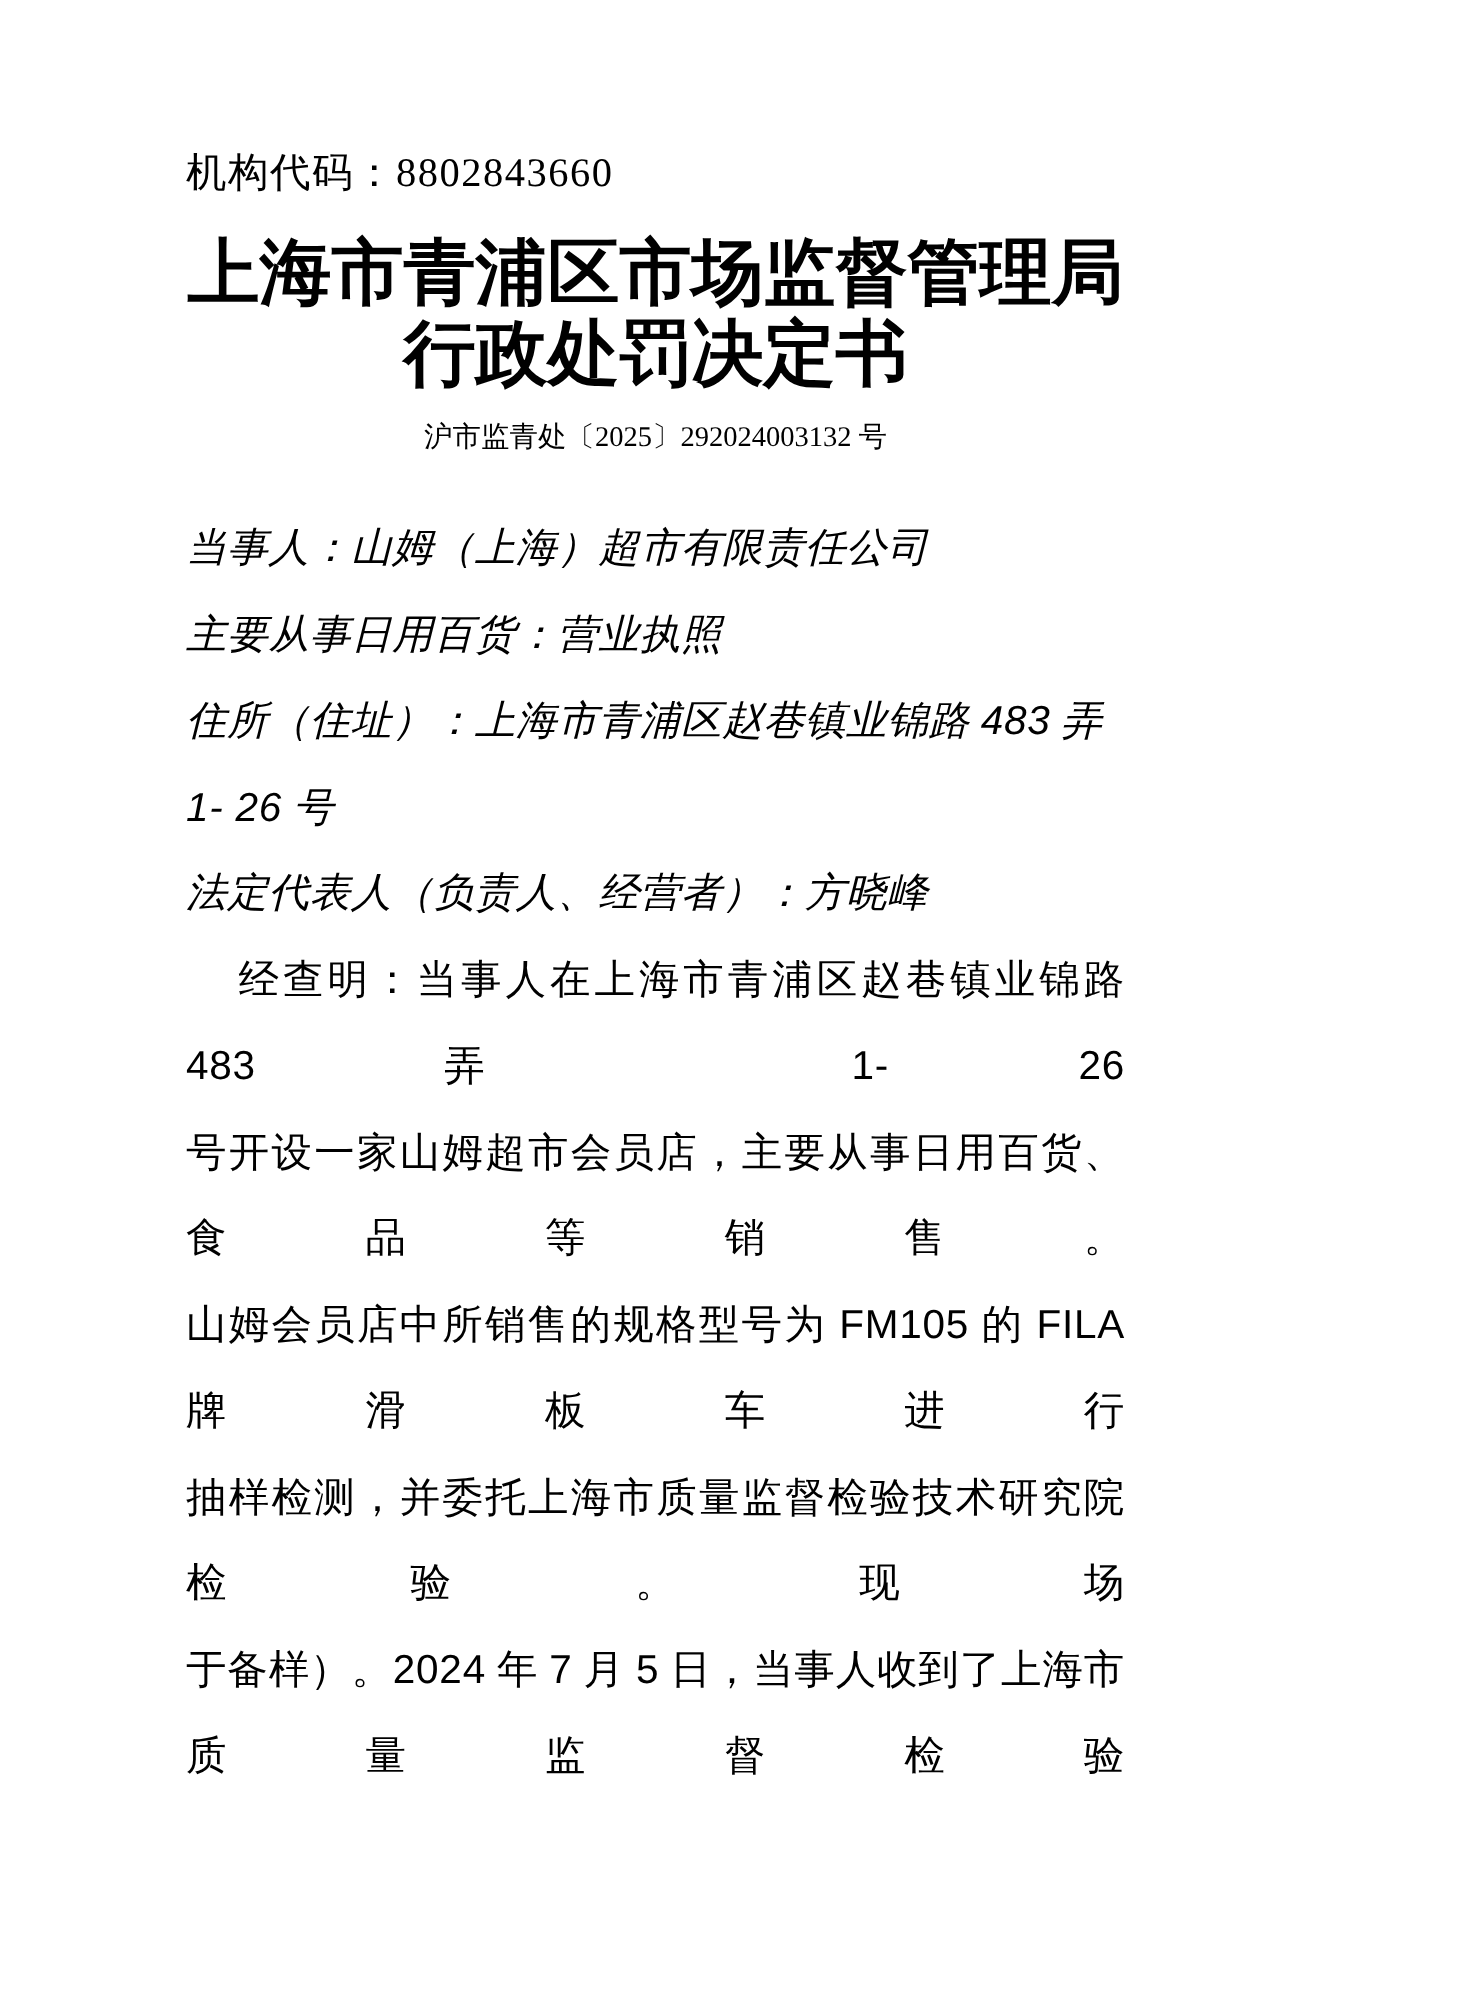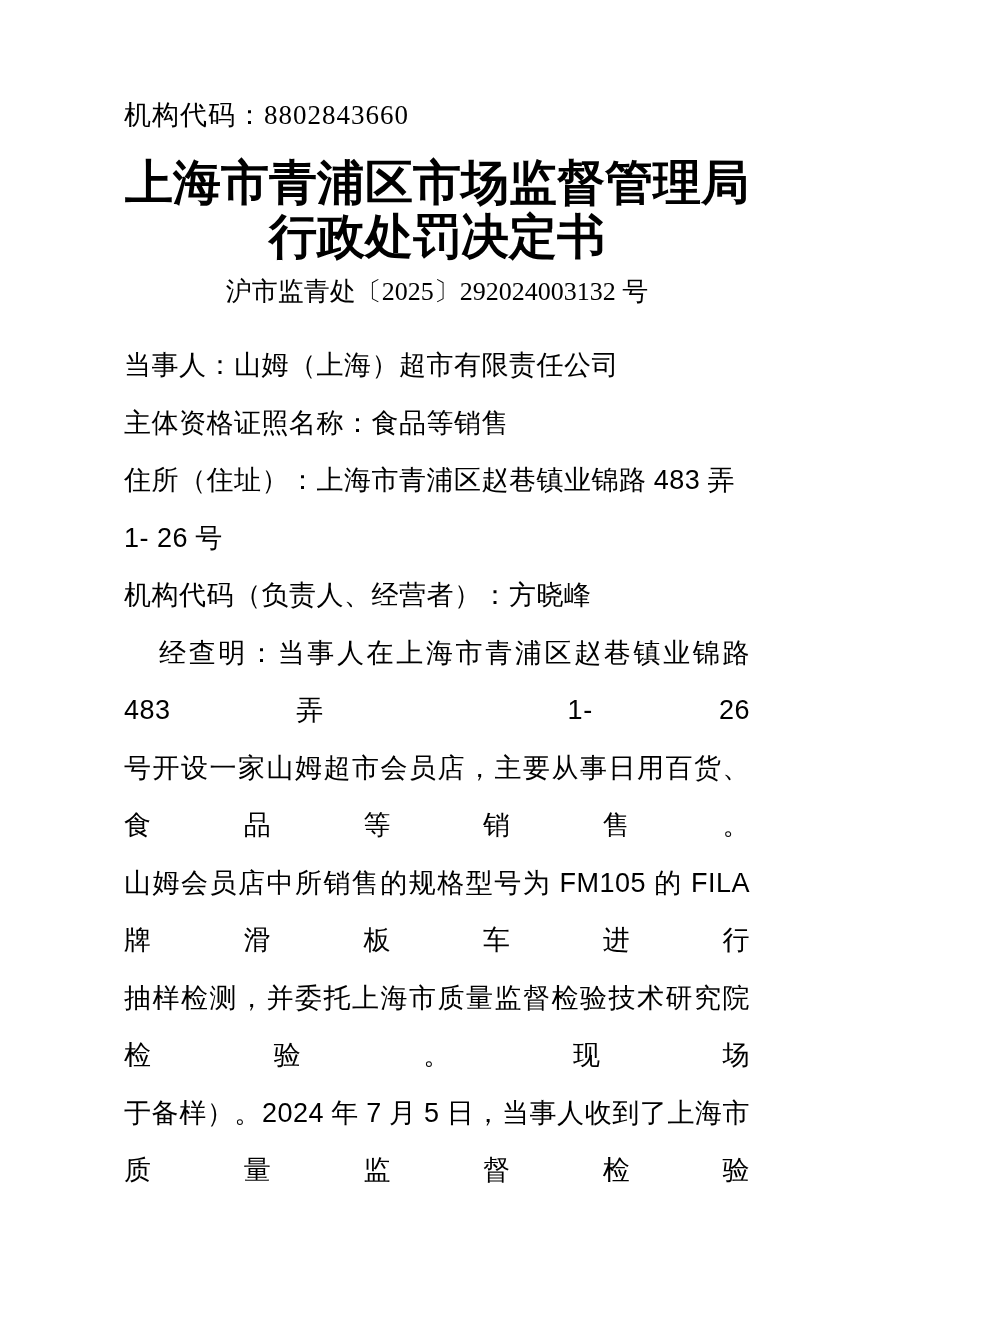--- a/index.html
+++ b/index.html
@@ -26,31 +26,32 @@
   .title-block {
     margin-top: 26px;
     text-align: center;
     font-weight: bold;
     font-size: 48px;
     line-height: 54px;
   }
   .doc-number {
     margin-top: 8px;
     text-align: center;
-    font-size: 26px;
+    font-size: 19px;
     line-height: 40px;
   }
   .content {
     margin-top: 25px;
     font-size: 27px;
     line-height: 57.5px;
   }
   .info-line {
     text-align: left;
     letter-spacing: 0.5px;
+    font-style: italic;
   }
   .body-line {
     text-align: justify;
     text-align-last: justify;
     letter-spacing: 0.5px;
   }
   .indent {
     text-indent: 35px;
   }
   .lat {
@@ -66,23 +67,23 @@
 
   <div class="title-block">
     <div class="title-line">上海市青浦区市场监督管理局</div>
     <div class="title-line">行政处罚决定书</div>
   </div>
 
   <div class="doc-number">沪市监青处〔2025〕292024003132 号</div>
 
   <div class="content">
     <div class="info-line sans-latin">当事人：山姆（上海）超市有限责任公司</div>
-    <div class="info-line sans-latin">主体资格证照名称：食品等销售</div>
+    <div class="info-line sans-latin">主要从事日用百货：营业执照</div>
     <div class="info-line sans-latin">住所（住址）：上海市青浦区赵巷镇业锦路 <span class="lat">483</span> 弄 <span class="lat">1- 26</span> 号</div>
-    <div class="info-line sans-latin">机构代码（负责人、经营者）：方晓峰</div>
+    <div class="info-line sans-latin">法定代表人（负责人、经营者）：方晓峰</div>
 
     <div class="body-line indent sans-latin">经查明：当事人在上海市青浦区赵巷镇业锦路 <span class="lat">483</span> 弄 <span class="lat">1- 26</span></div>
     <div class="body-line sans-latin">号开设一家山姆超市会员店，主要从事日用百货、食品等销售。</div>
     <div class="body-line sans-latin">山姆会员店中所销售的规格型号为 <span class="lat">FM105</span> 的 <span class="lat">FILA</span> 牌滑板车进行</div>
     <div class="body-line sans-latin">抽样检测，并委托上海市质量监督检验技术研究院检验。现场</div>
     <div class="body-line sans-latin">于备样）。<span class="lat">2024</span> 年 <span class="lat">7</span> 月 <span class="lat">5</span> 日，当事人收到了上海市质量监督检验</div>
 
   </div>
 
 </div>

